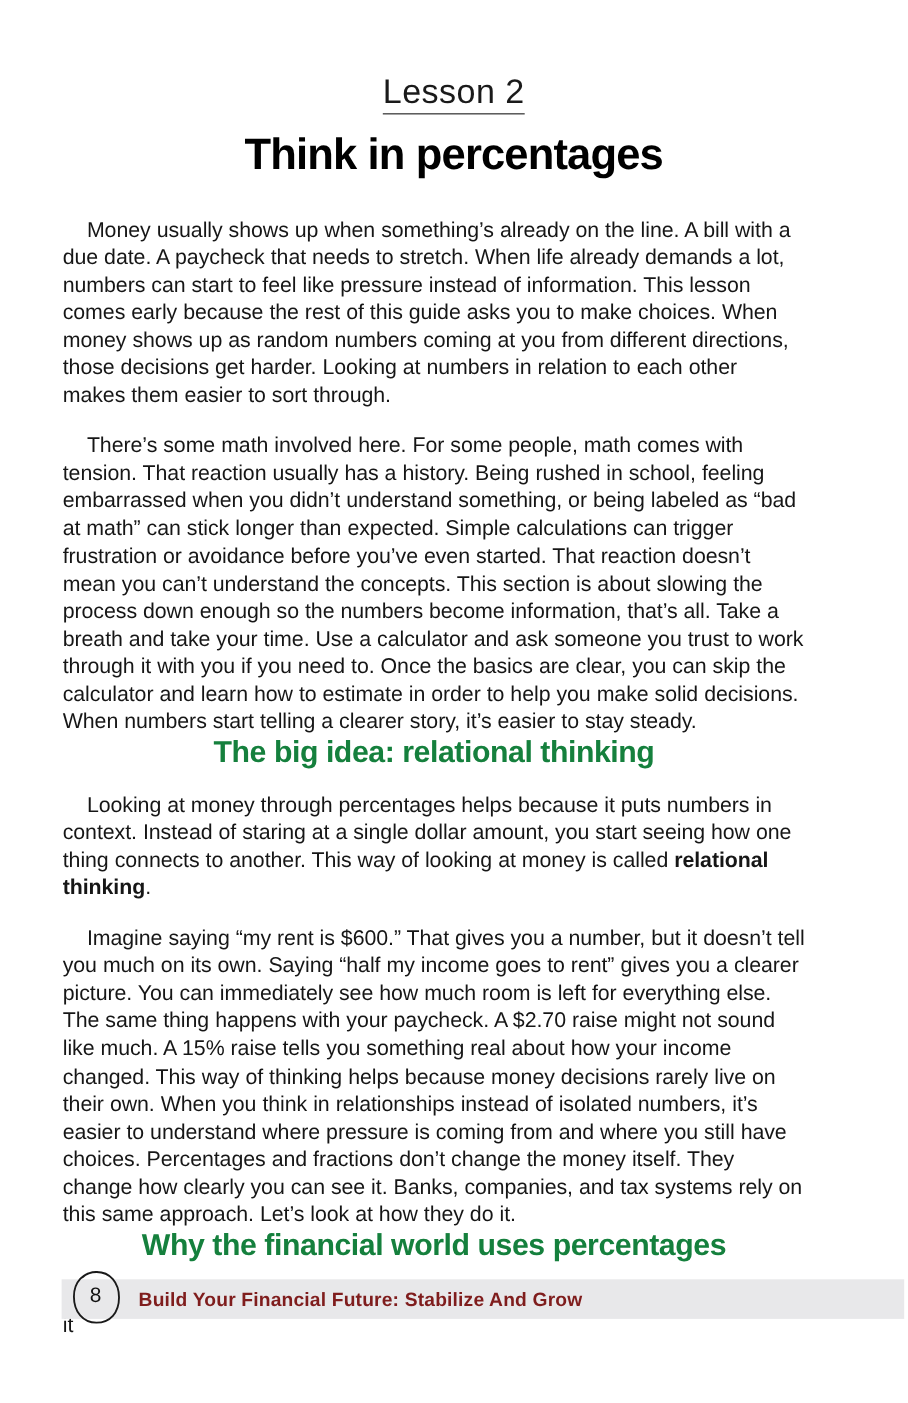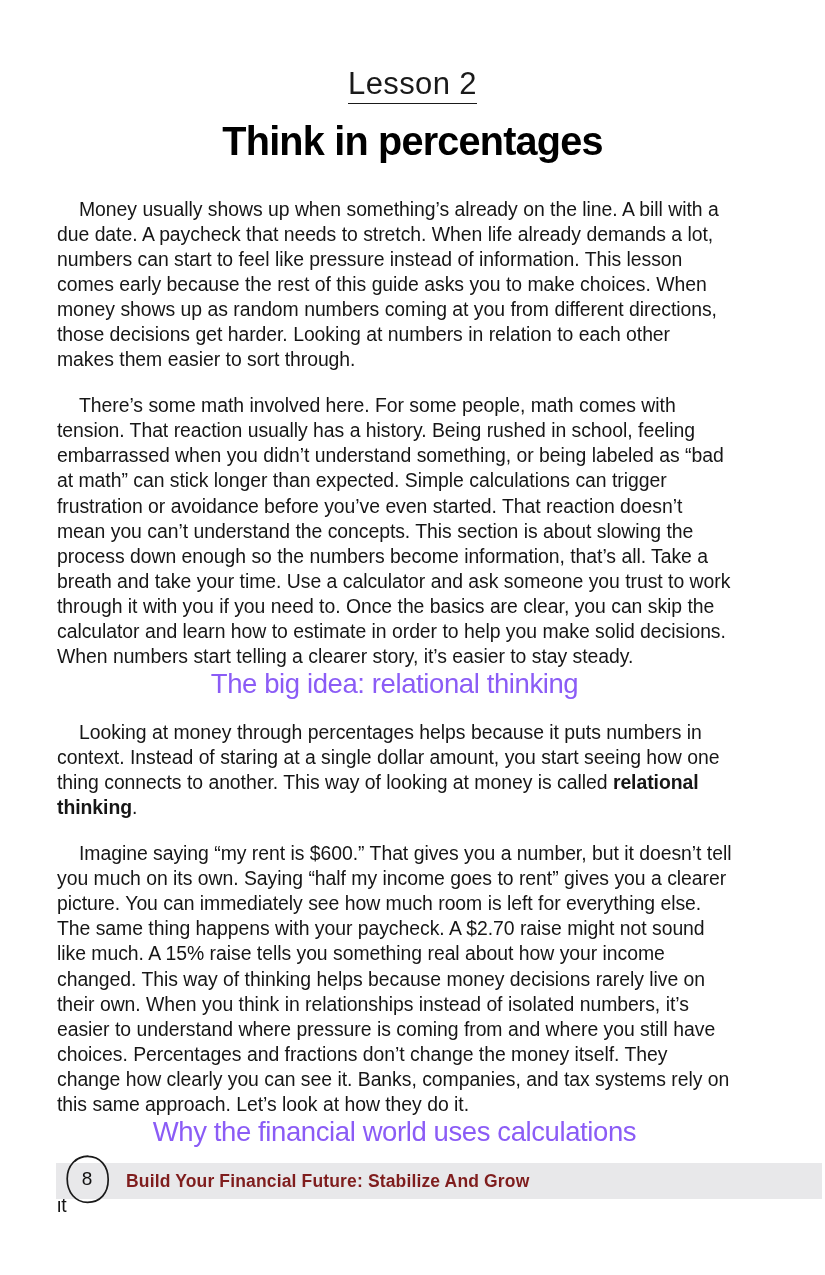--- a/index.html
+++ b/index.html
@@ -75,24 +75,24 @@
     margin-top: 21px;
   }
   p.body b {
     font-weight: 700;
   }
 
   
   h2.section {
     text-align: center;
     font-family: "Liberation Sans", sans-serif;
-    font-weight: 400;
+    font-weight: 700;
     font-size: 27.5px;
     letter-spacing: -0.4px;
-    color: #8b5cf6;
+    color: #15803d;
     margin: 0;
     line-height: 1.1;
   }
   .sec-gap-top-1 { margin-top: 33px; }
   .sec-gap-bot-1 { margin-bottom: 27px; }
   .sec-gap-top-2 { margin-top: 34px; }
   .sec-gap-bot-2 { margin-bottom: 28px; }
 
   
   .footer-band {
@@ -158,21 +158,21 @@
     <p class="body indent">Money usually shows up when something’s already on the line. A bill with a due date. A paycheck that needs to stretch. When life already demands a lot, numbers can start to feel like pressure instead of information. This lesson comes early because the rest of this guide asks you to make choices. When money shows up as random numbers coming at you from different directions, those decisions get harder. Looking at numbers in relation to each other makes them easier to sort through.</p>
 
     <p class="body indent">There’s some math involved here. For some people, math comes with tension. That reaction usually has a history. Being rushed in school, feeling embarrassed when you didn’t understand something, or being labeled as “bad at math” can stick longer than expected. Simple calculations can trigger frustration or avoidance before you’ve even started. That reaction doesn’t mean you can’t understand the concepts. This section is about slowing the process down enough so the numbers become information, that’s all. Take a breath and take your time. Use a calculator and ask someone you trust to work through it with you if you need to. Once the basics are clear, you can skip the calculator and learn how to estimate in order to help you make solid decisions. When numbers start telling a clearer story, it’s easier to stay steady.</p>
 
     <h2 class="section sec-gap-top-1 sec-gap-bot-1">The big idea: relational thinking</h2>
 
     <p class="body indent"><span>Looking at money through percentages helps because it puts numbers in context. Instead of staring at a single dollar amount, you start seeing how one thing connects to another. This way of looking at money is called </span><b>relational thinking</b><span>.</span></p>
 
     <p class="body indent">Imagine saying “my rent is $600.” That gives you a number, but it doesn’t tell you much on its own. Saying “half my income goes to rent” gives you a clearer picture. You can immediately see how much room is left for everything else. The same thing happens with your paycheck. A $2.70 raise might not sound like much. A 15% raise tells you something real about how your income changed. This way of thinking helps because money decisions rarely live on their own. When you think in relationships instead of isolated numbers, it’s easier to understand where pressure is coming from and where you still have choices. Percentages and fractions don’t change the money itself. They change how clearly you can see it. Banks, companies, and tax systems rely on this same approach. Let’s look at how they do it.</p>
 
-    <h2 class="section sec-gap-top-2 sec-gap-bot-2">Why the financial world uses calculations</h2>
+    <h2 class="section sec-gap-top-2 sec-gap-bot-2">Why the financial world uses percentages</h2>
 
     <p class="body indent">Percentages are the standard language of finance. Percentages also mean it</p>
 
   </div>
 
   <div class="footer-band"></div>
 
   <div class="footer-title">Build Your Financial Future: Stabilize And Grow</div>
 
   <div class="page-number-wrap">

